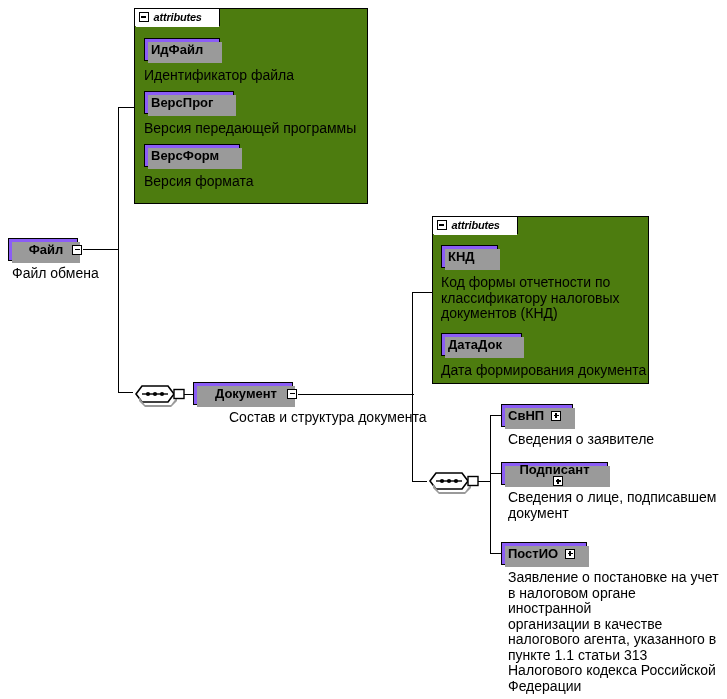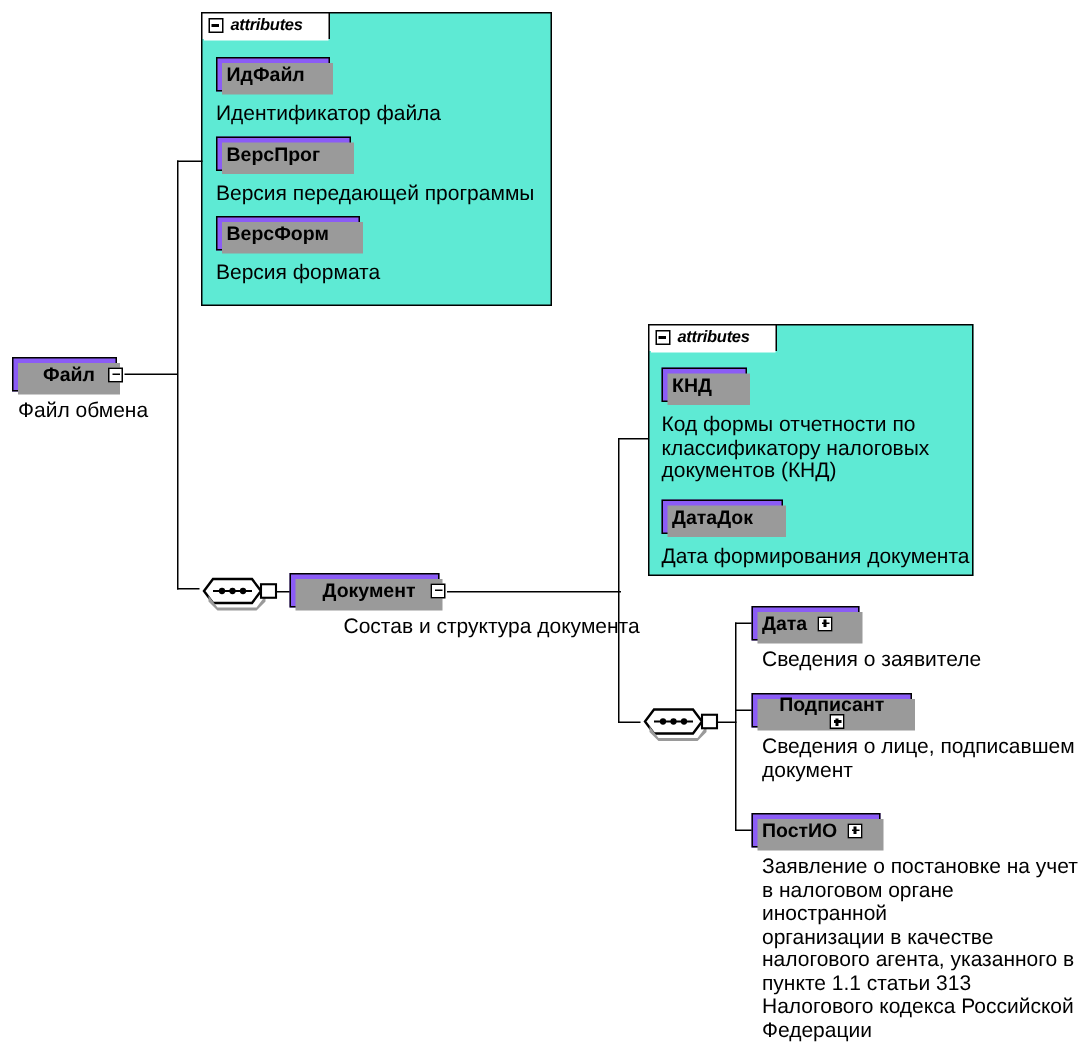--- a/index.html
+++ b/index.html
@@ -25,21 +25,21 @@
   .vline {
     position: absolute;
     width: 0;
     border-left: 1.4px solid #000;
   }
 
   
   .attr-panel {
     position: absolute;
     border: 1.4px solid #000;
-    background: #5eead4;
+    background: #4d7c0f;
     box-sizing: border-box;
   }
   .attr-tab {
     position: absolute;
     top: -1.4px;
     left: -1.4px;
     height: 18px;
     border: 1.4px solid #000;
     border-bottom: none;
     background: #fff;
@@ -256,21 +256,21 @@
     </svg>
   </div>
 
   <div class="hline" style="left:477px; top:481px; width:14px;"></div>
   <div class="vline" style="left:490px; top:415px; height:139px;"></div>
   <div class="hline" style="left:490px; top:415px; width:12px;"></div>
   <div class="hline" style="left:490px; top:473px; width:12px;"></div>
   <div class="hline" style="left:490px; top:553px; width:12px;"></div>
 
   <div class="nodebox" style="left:501px; top:404px; width:72px;">
-    <span class="nb-label">Дата</span>
+    <span class="nb-label">СвНП</span>
     <span class="expander plus"></span>
   </div>
   <div class="desc" style="left:508px; top:432px; width:210px;">Сведения о заявителе</div>
 
   <div class="nodebox" style="left:501px; top:462px; width:107px;flex-direction:column;">
     <span class="nb-label">Подписант</span>
     <span class="expander plus"></span>
   </div>
   <div class="desc" style="left:508px; top:490px; width:215px;">Сведения о лице, подписавшем
 документ</div>

